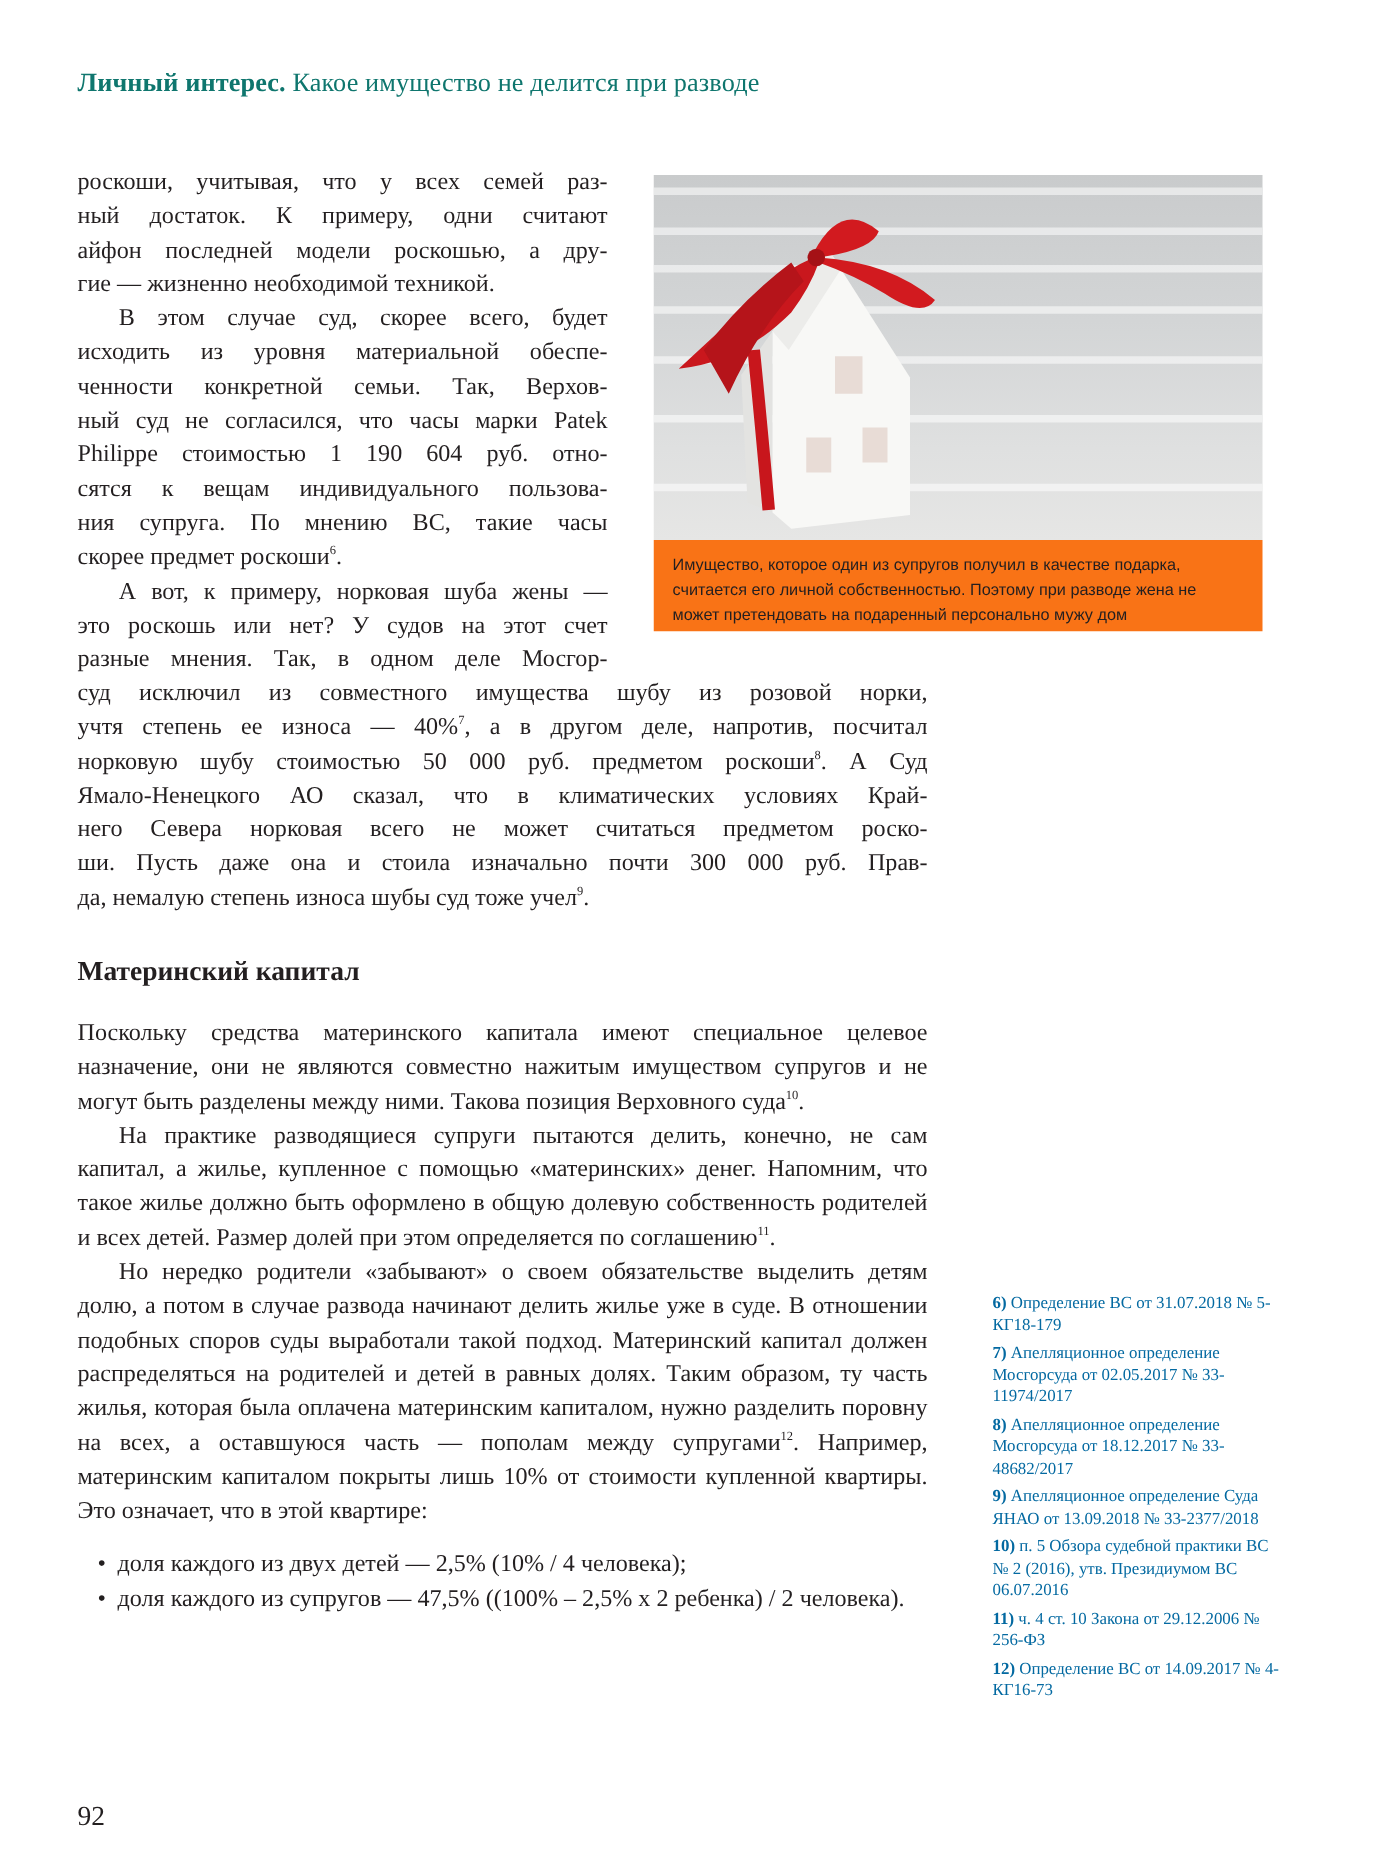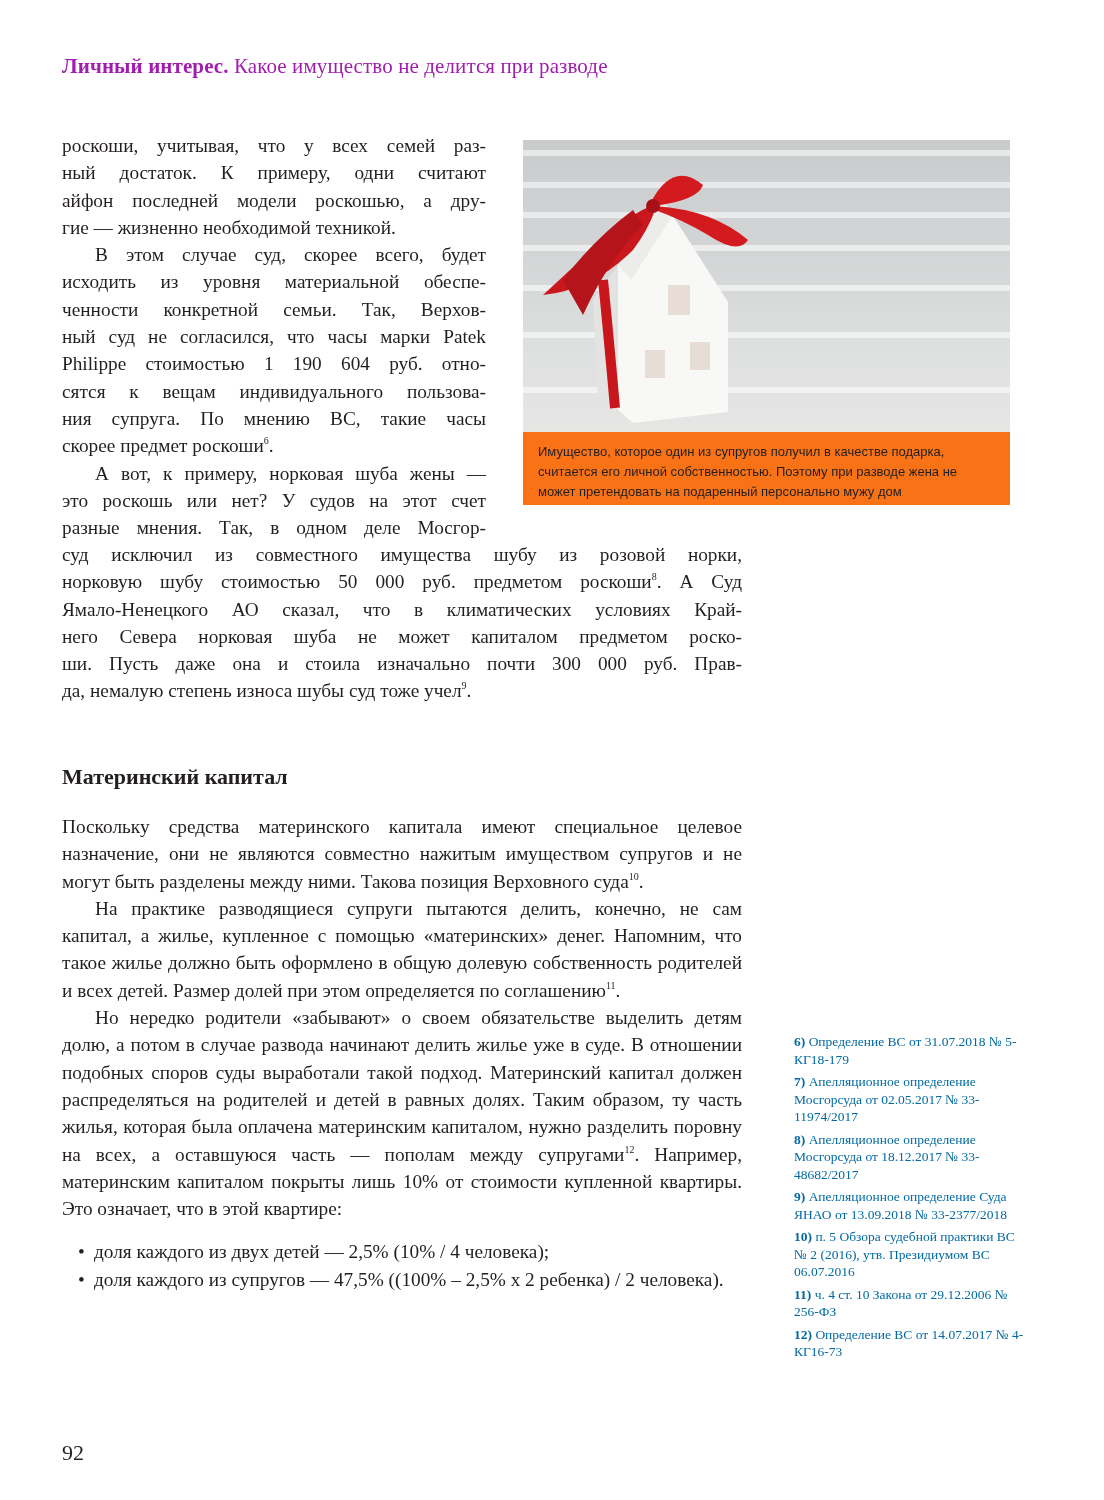--- a/index.html
+++ b/index.html
@@ -1,18 +1,18 @@
 <!DOCTYPE html>
 <html><head>
 <meta charset="utf-8">
 <style>
   html, body { margin: 0; padding: 0; background: #ffffff; }
   body { width: 1104px; height: 1500px; position: relative; overflow: hidden;
          font-family: "DejaVu Serif", "Liberation Serif", serif; color: #231f20; }
-  .running-head { position: absolute; left: 62px; top: 54px; font-size: 21px; color: #a21caf;
+  .running-head { position: absolute; left: 62px; top: 54px; font-size: 21px; color: #0f766e;
                   font-family: "Liberation Serif", serif; letter-spacing: 0.1px; white-space: nowrap; }
   .running-head b { font-weight: bold; }
   .body-text { position: absolute; left: 62px; font-size: 19.3px; line-height: 27.3px;
                font-family: "Liberation Serif", serif; }
   .body-text p { margin: 0; }
   .indent { text-indent: 33px; }
   .narrow { top: 132px; width: 424px; }
   .line { display: block; white-space: nowrap; }
   .just { text-align: justify; text-align-last: justify; }
   .wide { top: 541px; width: 680px; }
@@ -94,23 +94,24 @@
       <path d="M128,66 Q95,80 60,118 L20,155 Q70,150 110,110 Q125,90 132,70 Z" fill="#c9171d"></path>
       <path d="M110,70 Q70,100 40,140 L60,175 Q85,120 120,85 Z" fill="#b5141a"></path>
       <circle cx="130" cy="66" r="7" fill="#a51116"></circle>
     </svg>
   </div>
   <div class="caption">Имущество, которое один из супругов получил в качестве подарка, считается его личной собственностью. Поэтому при разводе жена не может претендовать на подаренный персонально мужу дом</div>
 </div>
 
 <div class="body-text wide">
   <span class="line just">суд исключил из совместного имущества шубу из розовой норки,</span>
+  <span class="line just"><span>учтя степень ее износа — 40%</span><sup>7</sup><span>, а в другом деле, напротив, посчитал</span></span>
   <span class="line just"><span>норковую шубу стоимостью 50 000 руб. предметом роскоши</span><sup>8</sup><span>. А Суд</span></span>
   <span class="line just">Ямало-Ненецкого АО сказал, что в климатических условиях Край-</span>
-  <span class="line just">него Севера норковая шуба не может капиталом предметом роско-</span>
+  <span class="line just">него Севера норковая всего не может считаться предметом роско-</span>
   <span class="line just">ши. Пусть даже она и стоила изначально почти 300 000 руб. Прав-</span>
   <span class="line"><span>да, немалую степень износа шубы суд тоже учел</span><sup>9</sup><span>.</span></span>
 </div>
 
 <h2 class="section-heading">Материнский капитал</h2>
 
 <div class="body-text sec2" style="text-align: justify;">
   <p><span>Поскольку средства материнского капитала имеют специальное целевое назначение, они не являются совместно нажитым имуществом супругов и не могут быть разделены между ними. Такова позиция Верховного суда</span><sup>10</sup>.</p>
   <p class="indent"><span>На практике разводящиеся супруги пытаются делить, конечно, не сам капитал, а жилье, купленное с помощью «материнских» денег. Напомним, что такое жилье должно быть оформлено в общую долевую собственность родителей и всех детей. Размер долей при этом определяется по соглашению</span><sup>11</sup>.</p>
   <p class="indent"><span>Но нередко родители «забывают» о своем обязательстве выделить детям долю, а потом в случае развода начинают делить жилье уже в суде. В отношении подобных споров суды выработали такой подход. Материнский капитал должен распределяться на родителей и детей в равных долях. Таким образом, ту часть жилья, которая была оплачена материнским капиталом, нужно разделить поровну на всех, а оставшуюся часть — пополам между супругами</span><sup>12</sup><span>. Например, материнским капиталом покрыты лишь 10% от стоимости купленной квартиры. Это означает, что в этой квартире:</span></p>
@@ -120,16 +121,16 @@
   </ul>
 </div>
 
 <div class="footnotes">
   <div class="fn"><b>6)</b> <span>Определение ВС от 31.07.2018 № 5-КГ18-179</span></div>
   <div class="fn"><b>7)</b> <span>Апелляционное определение Мосгорсуда от 02.05.2017 № 33-11974/2017</span></div>
   <div class="fn"><b>8)</b> <span>Апелляционное определение Мосгорсуда от 18.12.2017 № 33-48682/2017</span></div>
   <div class="fn"><b>9)</b> <span>Апелляционное определение Суда ЯНАО от 13.09.2018 № 33-2377/2018</span></div>
   <div class="fn"><b>10)</b> <span>п. 5 Обзора судебной практики ВС № 2 (2016), утв. Президиумом ВС 06.07.2016</span></div>
   <div class="fn"><b>11)</b> <span>ч. 4 ст. 10 Закона от 29.12.2006 № 256-ФЗ</span></div>
-  <div class="fn"><b>12)</b> <span>Определение ВС от 14.07.2017 № 4-КГ16-73</span></div>
+  <div class="fn"><b>12)</b> <span>Определение ВС от 14.09.2017 № 4-КГ16-73</span></div>
 </div>
 
 <div class="page-number">92</div>
 
 </body></html>

